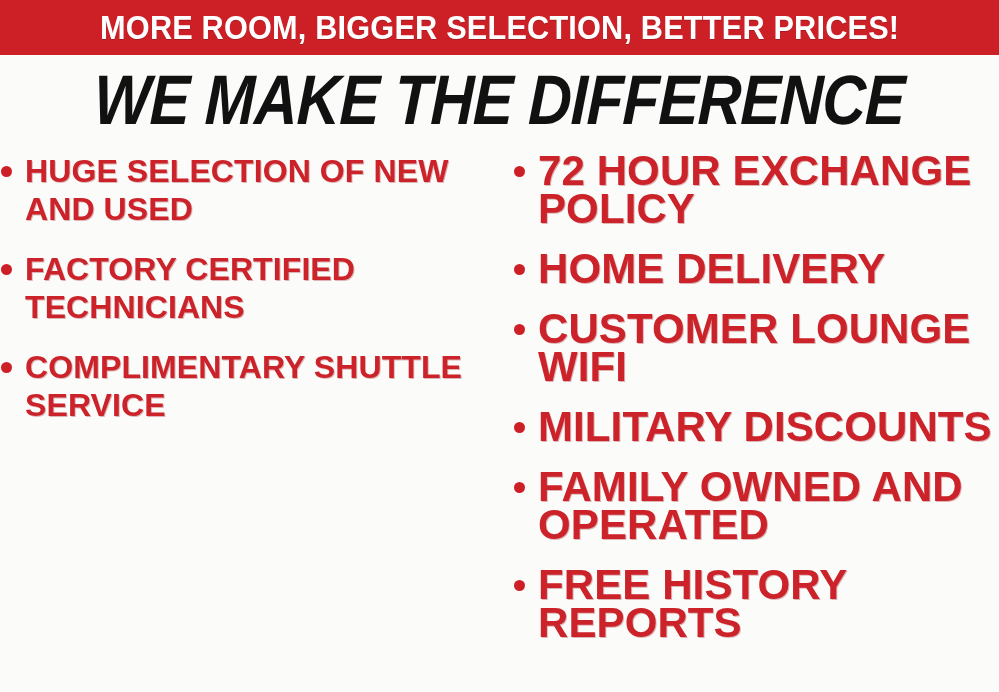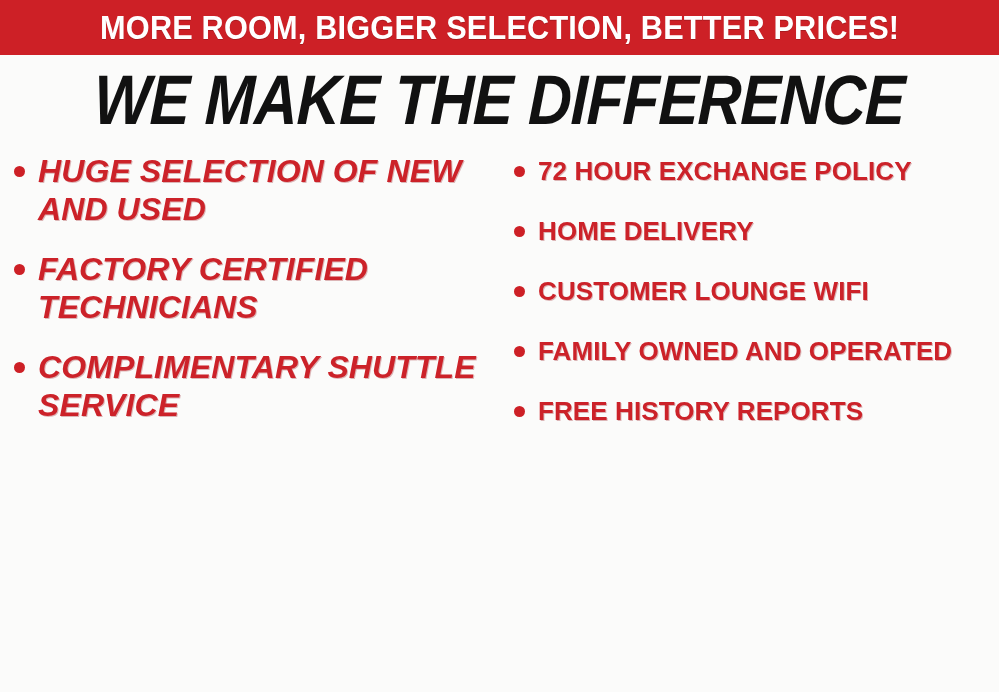--- a/index.html
+++ b/index.html
@@ -69,23 +69,22 @@
     height: 540px;
     display: flex;
     align-items: flex-start;
   }
 
   .benefit-column {
     box-sizing: border-box;
   }
   #column-left {
     width: 500px;
-    padding-left: 14px;
+    padding-left: 1px;
     padding-right: 4px;
-    font-style: italic;
   }
   #column-right {
     width: 499px;
     padding-left: 14px;
     padding-right: 2px;
   }
 
   .benefit-item {
     display: flex;
     align-items: flex-start;
@@ -104,21 +103,21 @@
     flex: 1 1 auto;
     color: #cc2229;
     font-family: "Liberation Sans", sans-serif;
     font-weight: bold;
     font-size: 32px;
     line-height: 38px;
     letter-spacing: 0.1px;
     text-shadow: 1px 1px 0 rgba(150, 20, 25, 0.30);
   }
   #column-right .benefit-label {
-    font-size: 26px;
+    font-size: 42px;
   }
 </style>
 </head>
 <body>
 
 <div id="promo-banner">
   <span class="banner-text">MORE ROOM, BIGGER SELECTION, BETTER PRICES!</span>
 </div>
 
 <div id="headline">
@@ -158,20 +157,24 @@
     <div class="benefit-item">
       <span class="benefit-bullet"></span>
       <span class="benefit-label">HOME DELIVERY</span>
     </div>
 
     <div class="benefit-item">
       <span class="benefit-bullet"></span>
       <span class="benefit-label">CUSTOMER LOUNGE WIFI</span>
     </div>
 
+    <div class="benefit-item">
+      <span class="benefit-bullet"></span>
+      <span class="benefit-label">MILITARY DISCOUNTS</span>
+    </div>
 
     <div class="benefit-item">
       <span class="benefit-bullet"></span>
       <span class="benefit-label">FAMILY OWNED AND OPERATED</span>
     </div>
 
     <div class="benefit-item">
       <span class="benefit-bullet"></span>
       <span class="benefit-label">FREE HISTORY REPORTS</span>
     </div>

